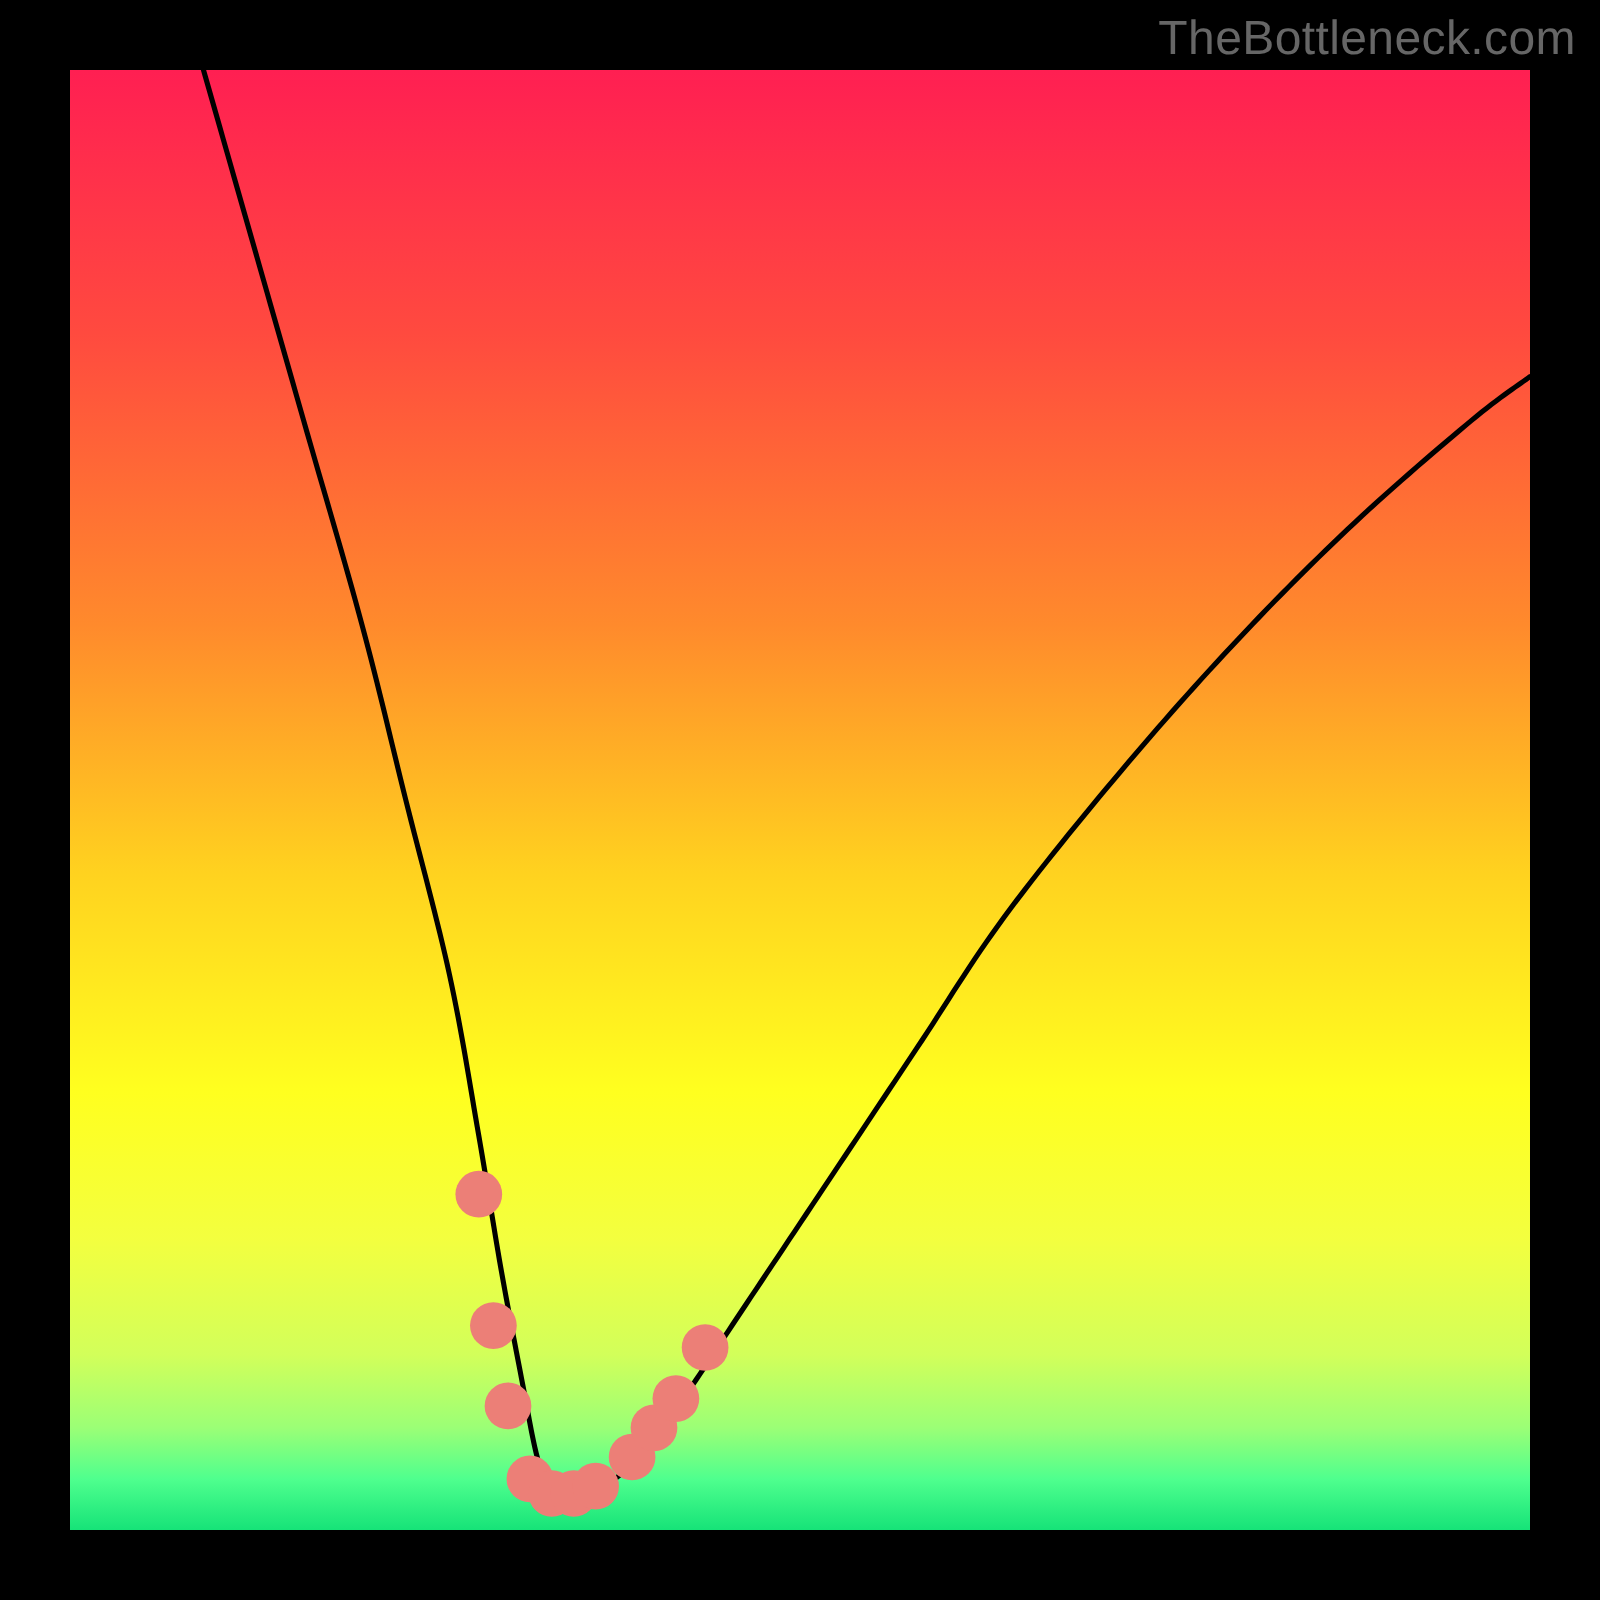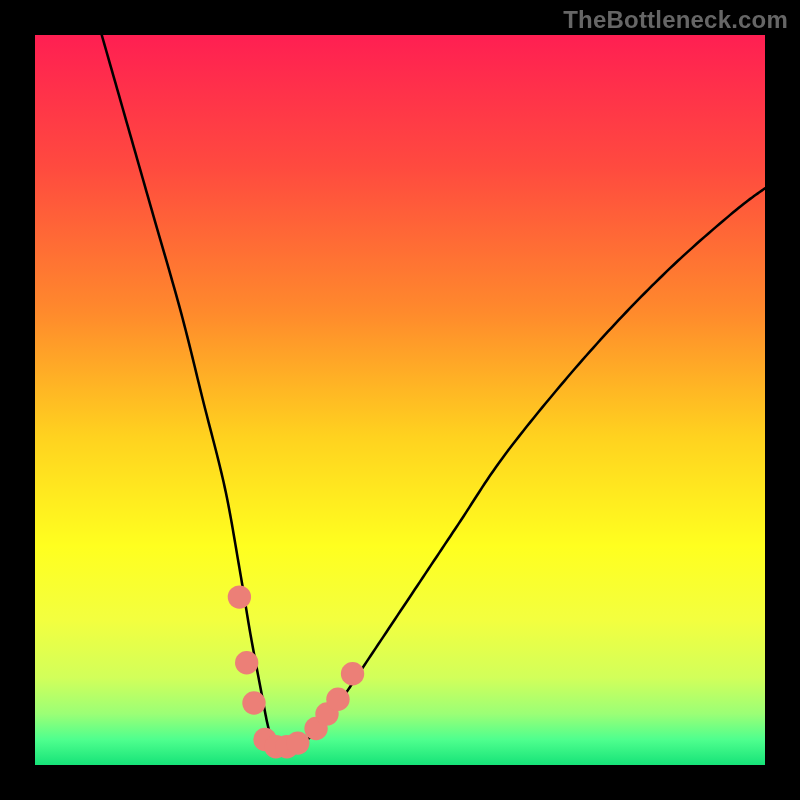--- a/index.html
+++ b/index.html
@@ -29,21 +29,21 @@
     display: block;
     width: 730px;
     height: 730px;
   }
   .watermark {
     position: absolute;
     top: 6px;
     right: 12px;
     color: #666666;
     font-size: 24px;
-    font-weight: 700;
+    font-weight: 400;
     letter-spacing: 0.2px;
     user-select: none;
     white-space: nowrap;
   }
 </style>
 </head>
 <body>
 
 <div class="frame">
   <div class="plot">

